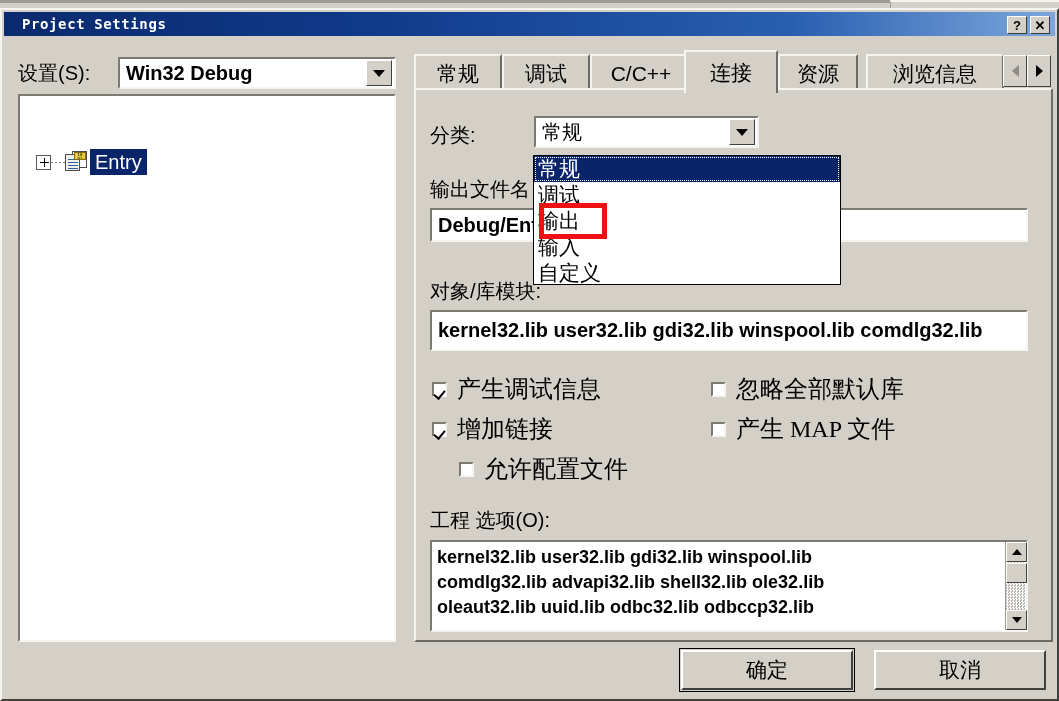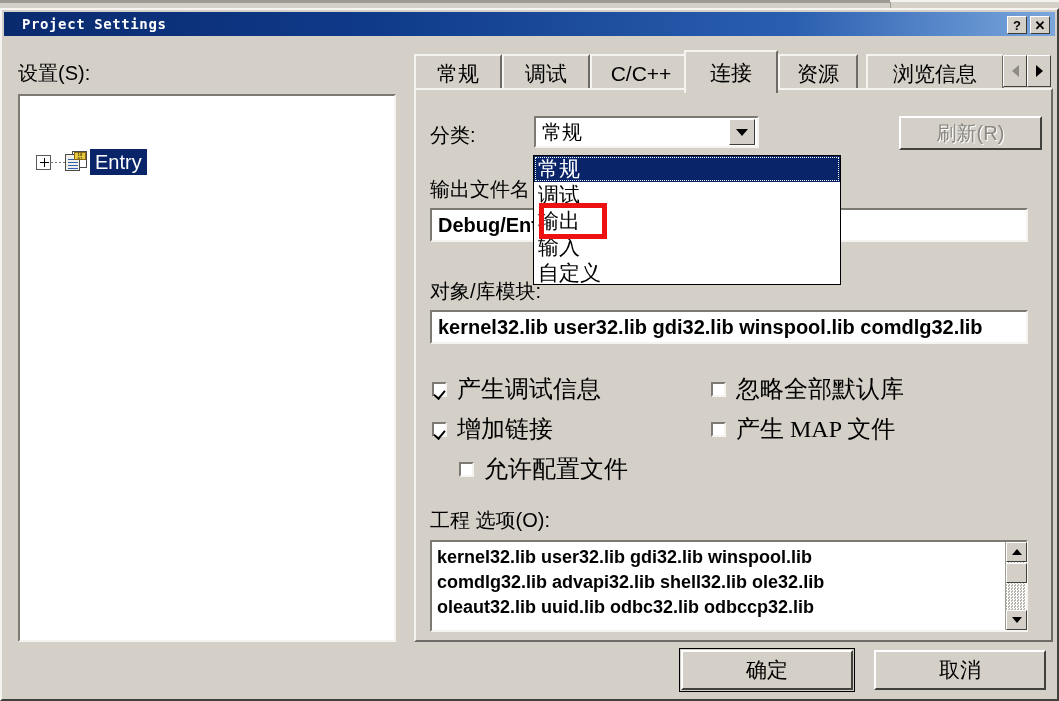--- a/index.html
+++ b/index.html
@@ -253,21 +253,21 @@
     display: flex; align-items: center;
   }
   #out-field-value {
     padding-left: 6px; font-size: 20px; font-weight: bold; color: #000;
     white-space: nowrap; font-family: "Liberation Sans", sans-serif;
   }
 
   
   #obj-label { left: 14px; top: 188px; }
   #obj-field {
-    position: absolute; left: 14px; top: 220px; width: 598px; height: 34px;
+    position: absolute; left: 14px; top: 220px; width: 598px; height: 41px;
     background: #ffffff;
     border-top: 2px solid #7d7a74; border-left: 2px solid #7d7a74;
     border-right: 2px solid #f6f4f0; border-bottom: 2px solid #f6f4f0;
     display: flex; align-items: center;
   }
   #obj-field-value {
     padding-left: 6px; font-size: 20px; font-weight: bold; color: #000;
     white-space: nowrap; font-family: "Liberation Sans", sans-serif;
   }
 
@@ -393,20 +393,26 @@
 <div id="dialog">
 
   <div id="titlebar">
     <div id="titlebar-text">Project Settings</div>
     <div class="tb-btn" id="tb-help">?</div>
     <div class="tb-btn" id="tb-close">✕</div>
   </div>
 
   <div class="pf-label" id="settings-label">设置(S):</div>
 
+  <div id="settings-combo">
+    <div id="settings-combo-value">Win32 Debug</div>
+    <div id="settings-combo-arrow">
+      <span class="arrow-down"></span>
+    </div>
+  </div>
 
   <div id="tree-pane">
     <div id="tree-node">
       <div id="tree-expander"></div>
       <div id="tree-dots"></div>
       <div id="tree-icon">
         <div class="page-back"></div>
         <div class="page-front">
           <div class="ln" style="top:4px"></div>
           <div class="ln" style="top:7px"></div>
@@ -439,21 +445,20 @@
 
   <div id="tabpanel">
 
     <div class="pf-label" id="cat-label">分类:</div>
     <div id="cat-combo">
       <div id="cat-combo-value">常规</div>
       <div id="cat-combo-arrow">
         <span class="arrow-down"></span>
       </div>
     </div>
-    <div id="reset-button">刷新(R)</div>
 
     <div class="pf-label" id="out-label">输出文件名</div>
     <div id="out-field">
       <span id="out-field-value">Debug/Ent</span>
     </div>
 
     <div class="pf-label" id="obj-label">对象/库模块:</div>
     <div id="obj-field">
       <span id="obj-field-value">kernel32.lib user32.lib gdi32.lib winspool.lib comdlg32.lib</span>
     </div>

